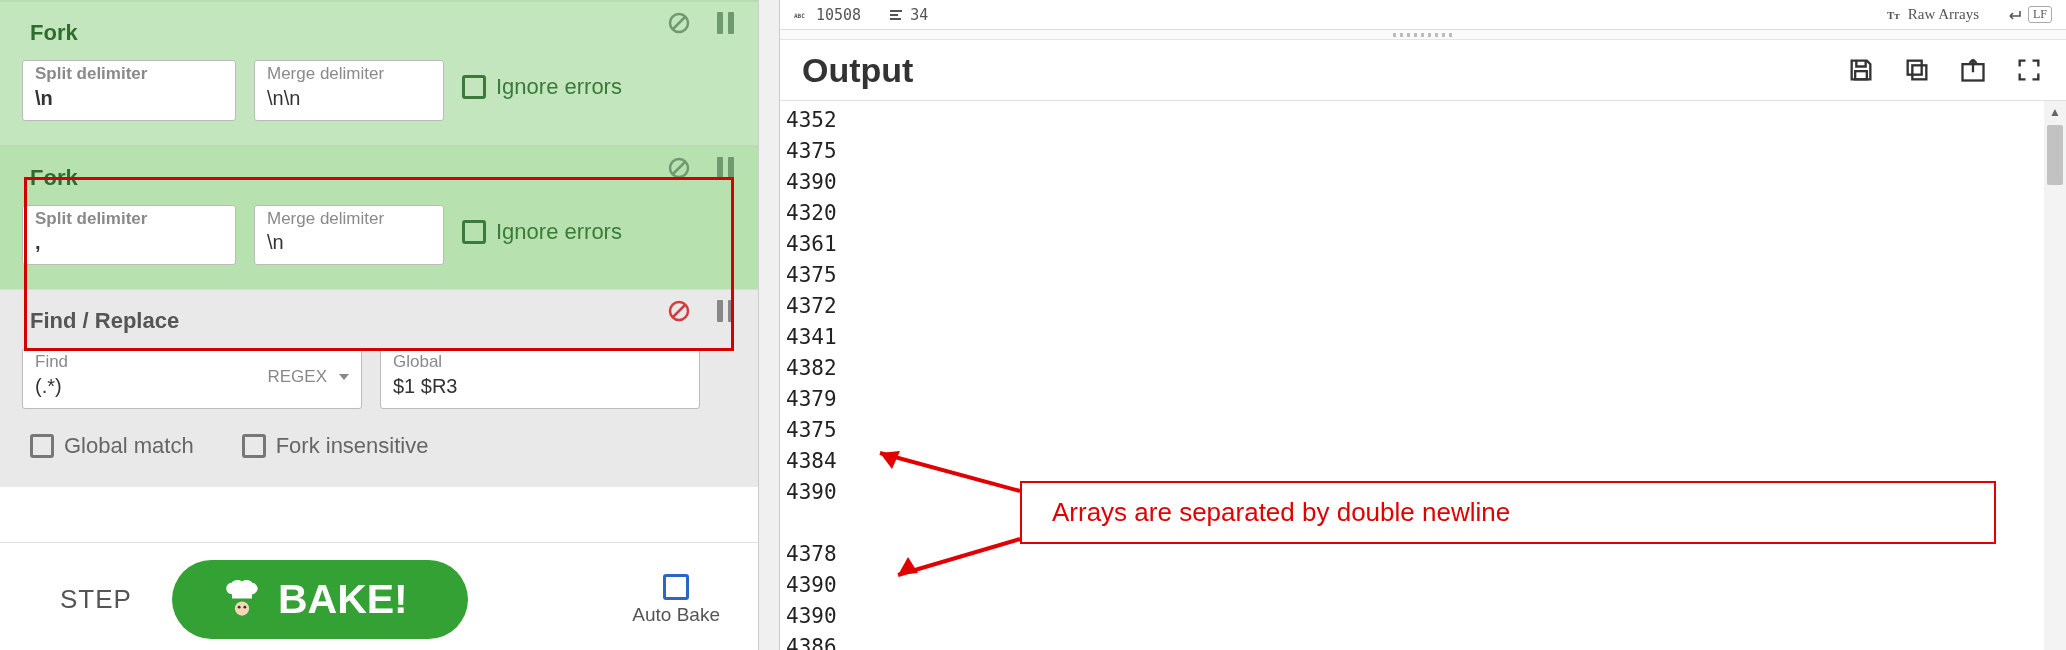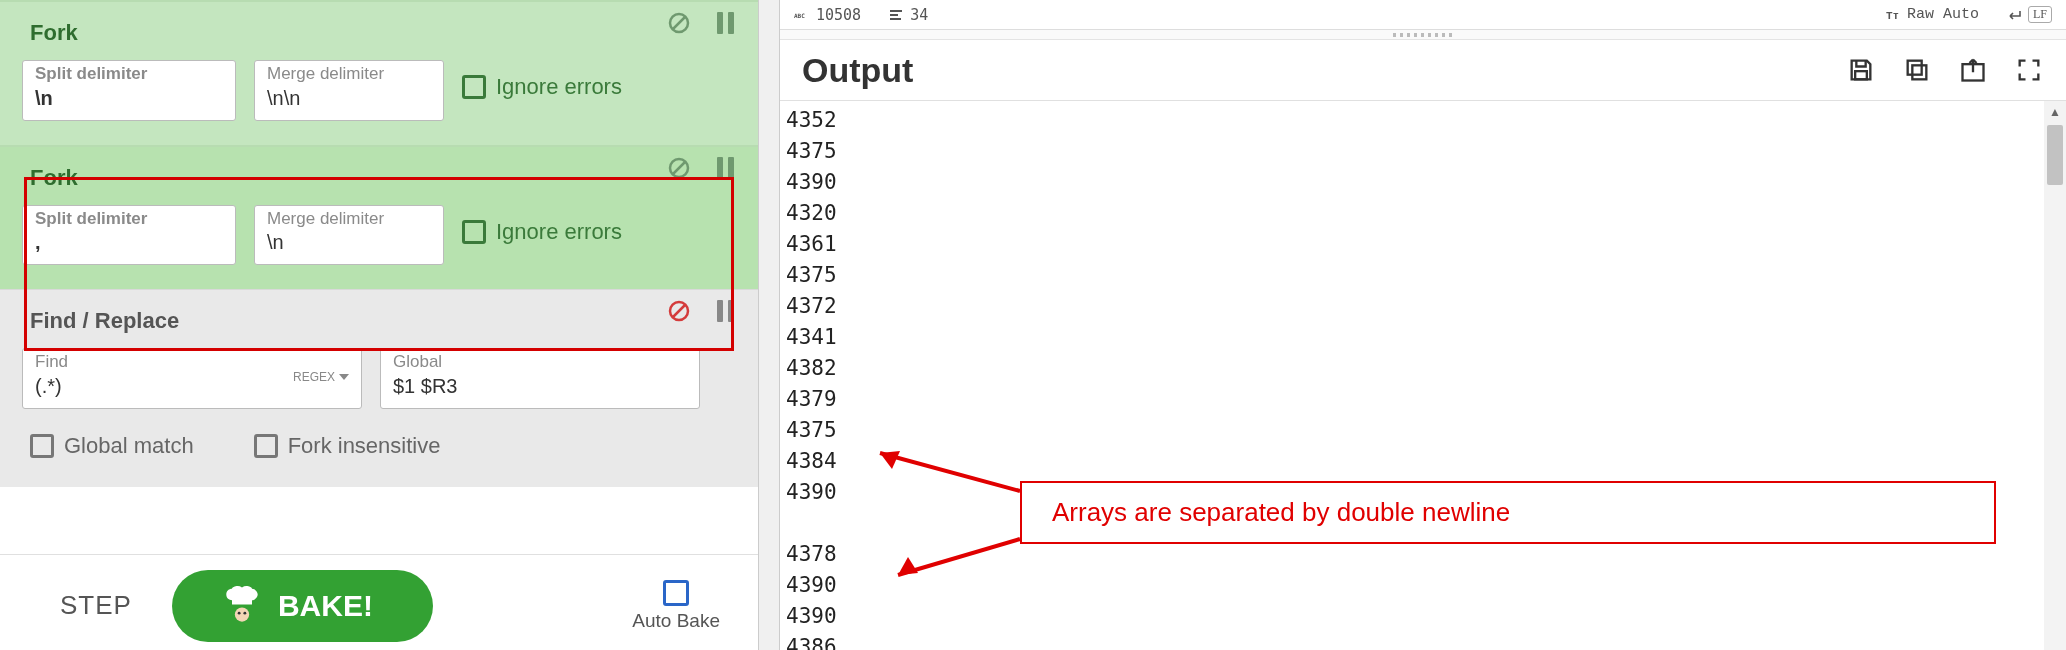--- a/index.html
+++ b/index.html
@@ -30,35 +30,35 @@
   .op.grey .pause-bars span { background:#888; }
 
   .op-args { display:flex; gap:18px; align-items:flex-start; flex-wrap:wrap; }
   .argbox { background:#fff; border:1px solid #bbb; border-radius:3px; padding:4px 12px 8px 12px; min-height:58px; }
   .argbox .lbl   { font-size:17px; color:#8a8a8a; line-height:1.1; }
   .argbox .val   { font-size:20px; color:#333; line-height:1.4; }
   .argw-split { width:214px;font-weight:bold; }
   .argw-merge { width:190px; }
   .argw-find  { width:340px; display:flex; align-items:center; justify-content:space-between; }
   .argw-find .col { display:flex; flex-direction:column; }
-  .regex-dd { font-size:12px; color:#888; display:flex; align-items:center; gap:4px; }
+  .regex-dd { font-size:17px; color:#888; display:flex; align-items:center; gap:12px; }
   .caret-down { width:0;height:0;border-left:5px solid transparent;border-right:5px solid transparent;border-top:6px solid #888; }
   .argw-repl { width:320px; }
 
   .chkrow { display:flex; align-items:center; gap:10px; color:#666; font-size:22px; }
   .chkrow.green-txt { color:#3a7a3a; }
   .chkbox { width:24px; height:24px; border:3px solid #777; border-radius:3px; background:transparent; }
   .chkrow.green-txt .chkbox { border-color:#3a7a3a; }
 
-  .op-flags { display:flex; gap:60px; padding:24px 8px 4px 8px; }
-
-  
-  .bottom-bar { position:absolute; left:0; right:0; bottom:0; height:96px; display:flex; align-items:center; padding:6px 18px 0 60px; gap:40px; background:#fff; border-top:1px solid #e0e0e0; }
+  .op-flags { display:flex; gap:48px; padding:24px 8px 4px 8px; }
+
+  
+  .bottom-bar { position:absolute; left:0; right:0; bottom:0; height:108px; display:flex; align-items:center; padding:6px 18px 0 60px; gap:40px; background:#fff; border-top:1px solid #e0e0e0; }
   .step-lbl { font-size:26px; color:#555; letter-spacing:1px; }
-  .bake-btn { background:#33a133; color:#fff; font-size:30px; font-weight:600; border:none; border-radius:40px; padding:16px 60px 16px 52px; display:flex; align-items:center; gap:18px; }
+  .bake-btn { background:#33a133; color:#fff; font-size:41px; font-weight:600; border:none; border-radius:40px; padding:16px 60px 16px 52px; display:flex; align-items:center; gap:18px; }
   .chef-icon { width:36px;height:40px; }
   .auto-bake { display:flex; flex-direction:column; align-items:center; gap:4px; margin-left:auto; margin-right:20px; font-size:19px; color:#555; }
   .auto-bake .chkbox { border-color:#2a66c8; width:26px; height:26px; }
 
   
   .vdiv { width:22px; background:#f0f0f0; border-left:1px solid #ccc; border-right:1px solid #ccc; }
 
   
   .right-panel { flex:1; display:flex; flex-direction:column; position:relative; height:100%; }
   .status-bar { height:30px; display:flex; align-items:center; gap:27px; padding:0 14px; font-size:15px; color:#555; border-bottom:1px solid #ddd; background:#fff; font-family:Consolas,monospace; }
@@ -239,25 +239,25 @@
     </span>
     <span class="status-chip">
       <svg class="mini-ico" viewBox="0 0 16 16">
           <line x1="2" y1="4" x2="14" y2="4" stroke="#555" stroke-width="2"></line>
           <line x1="2" y1="8" x2="10" y2="8" stroke="#555" stroke-width="2"></line>
           <line x1="2" y1="12" x2="13" y2="12" stroke="#555" stroke-width="2"></line>
         </svg>
       <span>34</span>
     </span>
     <span class="spacer"></span>
-    <span class="status-chip" style="font-family:Liberation Mono, monospace;">
+    <span class="status-chip" style="font-family:Liberation Serif, serif;">
       <svg class="mini-ico" viewBox="0 0 16 16">
           <text x="1" y="12" font-size="11" fill="#555" font-weight="bold">Tᴛ</text>
         </svg>
-      <span>Raw Auto</span>
+      <span>Raw Arrays</span>
     </span>
     <span class="status-chip" style="font-family:'Segoe UI';">
       <svg class="mini-ico" viewBox="0 0 16 16">
           <path d="M14 4v5H4m0 0l3-3m-3 3l3 3" stroke="#555" stroke-width="1.6" fill="none"></path>
         </svg>
       <span class="lf-badge">LF</span>
     </span>
   </div>
 
   <div class="drag-handle">

